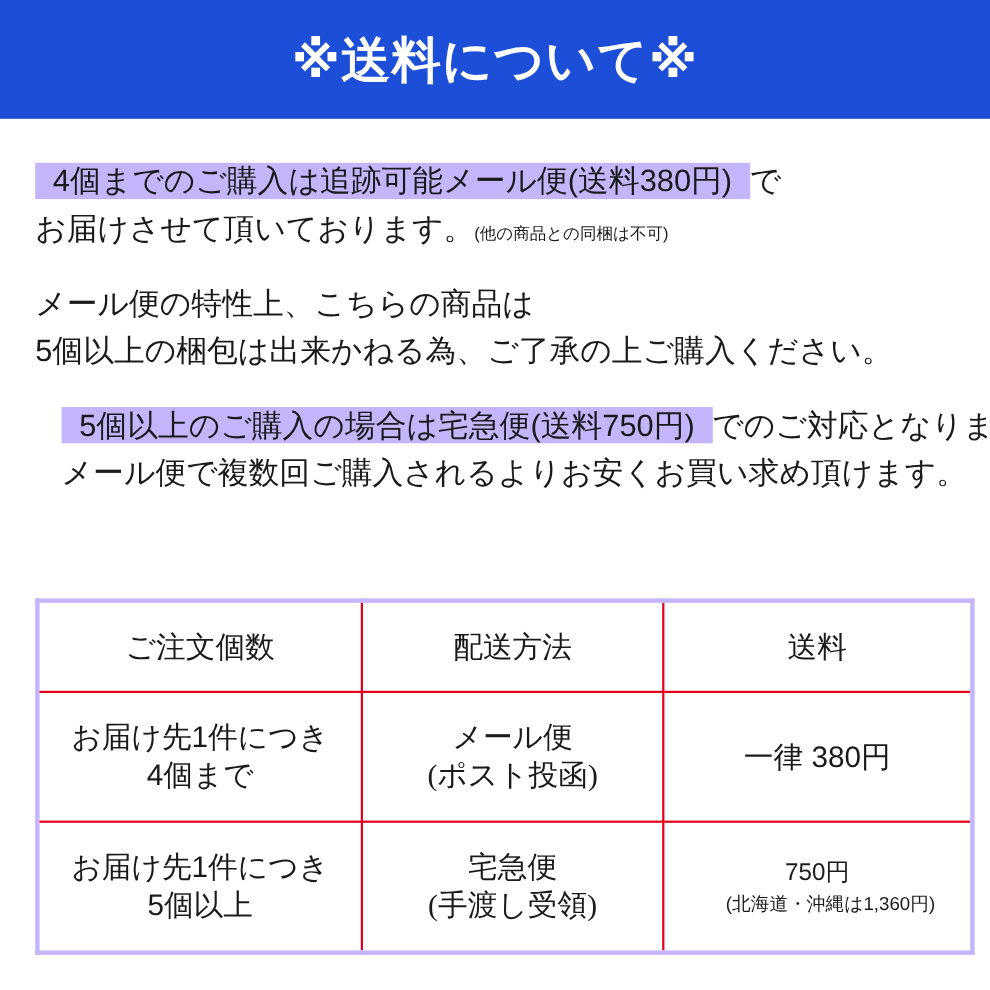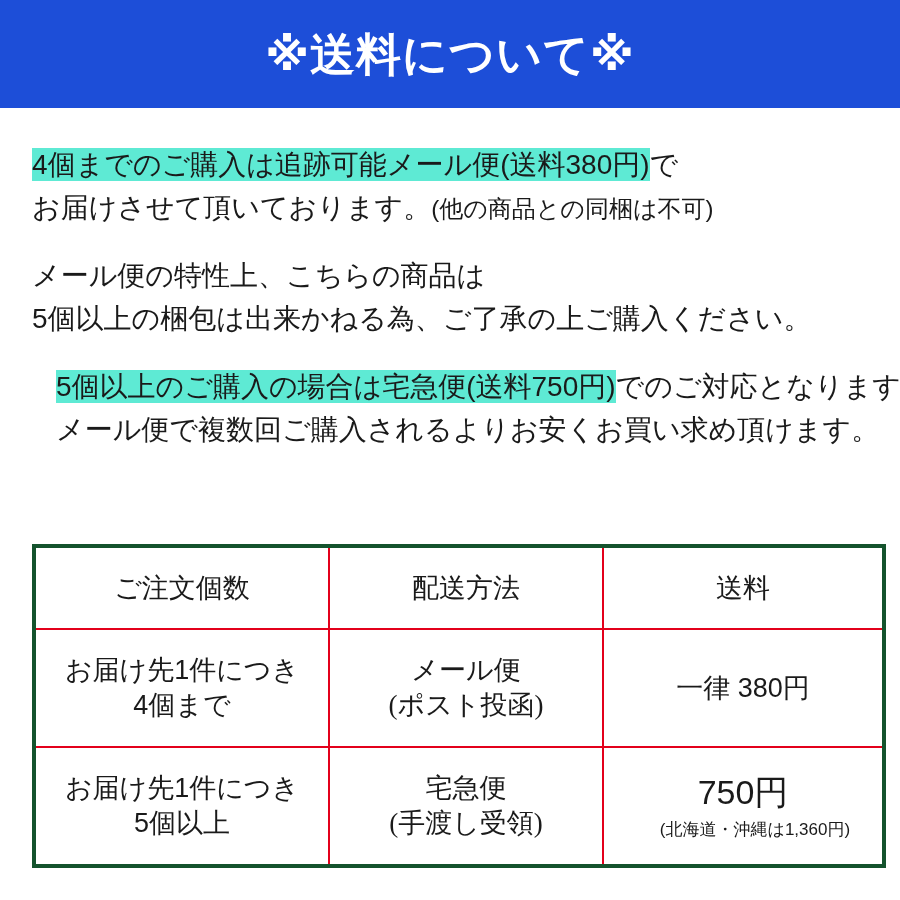--- a/index.html
+++ b/index.html
@@ -50,38 +50,38 @@
     margin-bottom: 0;
     margin-left: 24px;
   }
   .line {
     font-size: 28px;
     line-height: 1.52;
     white-space: nowrap;
     color: #1a1a1a;
   }
   .line .hl {
-    background: #5eead4;
-    padding: 1px 0;
+    background: #c4b5fd;
+    padding: 1px 16px;
   }
   .small {
-    font-size: 24px;
+    font-size: 15px;
   }
 
   
   .table-wrap {
     position: absolute;
     left: 32px;
     top: 544px;
     width: 836px;
   }
   table.fee-table {
     width: 836px;
     border-collapse: collapse;
-    border: 4px solid #14532d;
+    border: 4px solid #c4b5fd;
     table-layout: fixed;
   }
   table.fee-table td {
     border: 2px solid #e3001b;
     text-align: center;
     vertical-align: middle;
     color: #1a1a1a;
   }
   table.fee-table tr.head-row td {
     height: 78px;
@@ -98,21 +98,21 @@
   .cell-main { display: block; }
   .cell-sub { display: block; text-align: center; }
   .note-small {
     display: block;
     font-size: 17px;
     margin-top: 4px;
     margin-left: 24px;
   }
   .fee-big {
     display: block;
-    font-size: 34px;
+    font-size: 22px;
   }
 </style>
 </head>
 <body>
 
 <div class="page">
 
   <div class="header-band">
     <div class="header-title">※送料について※</div>
   </div>

